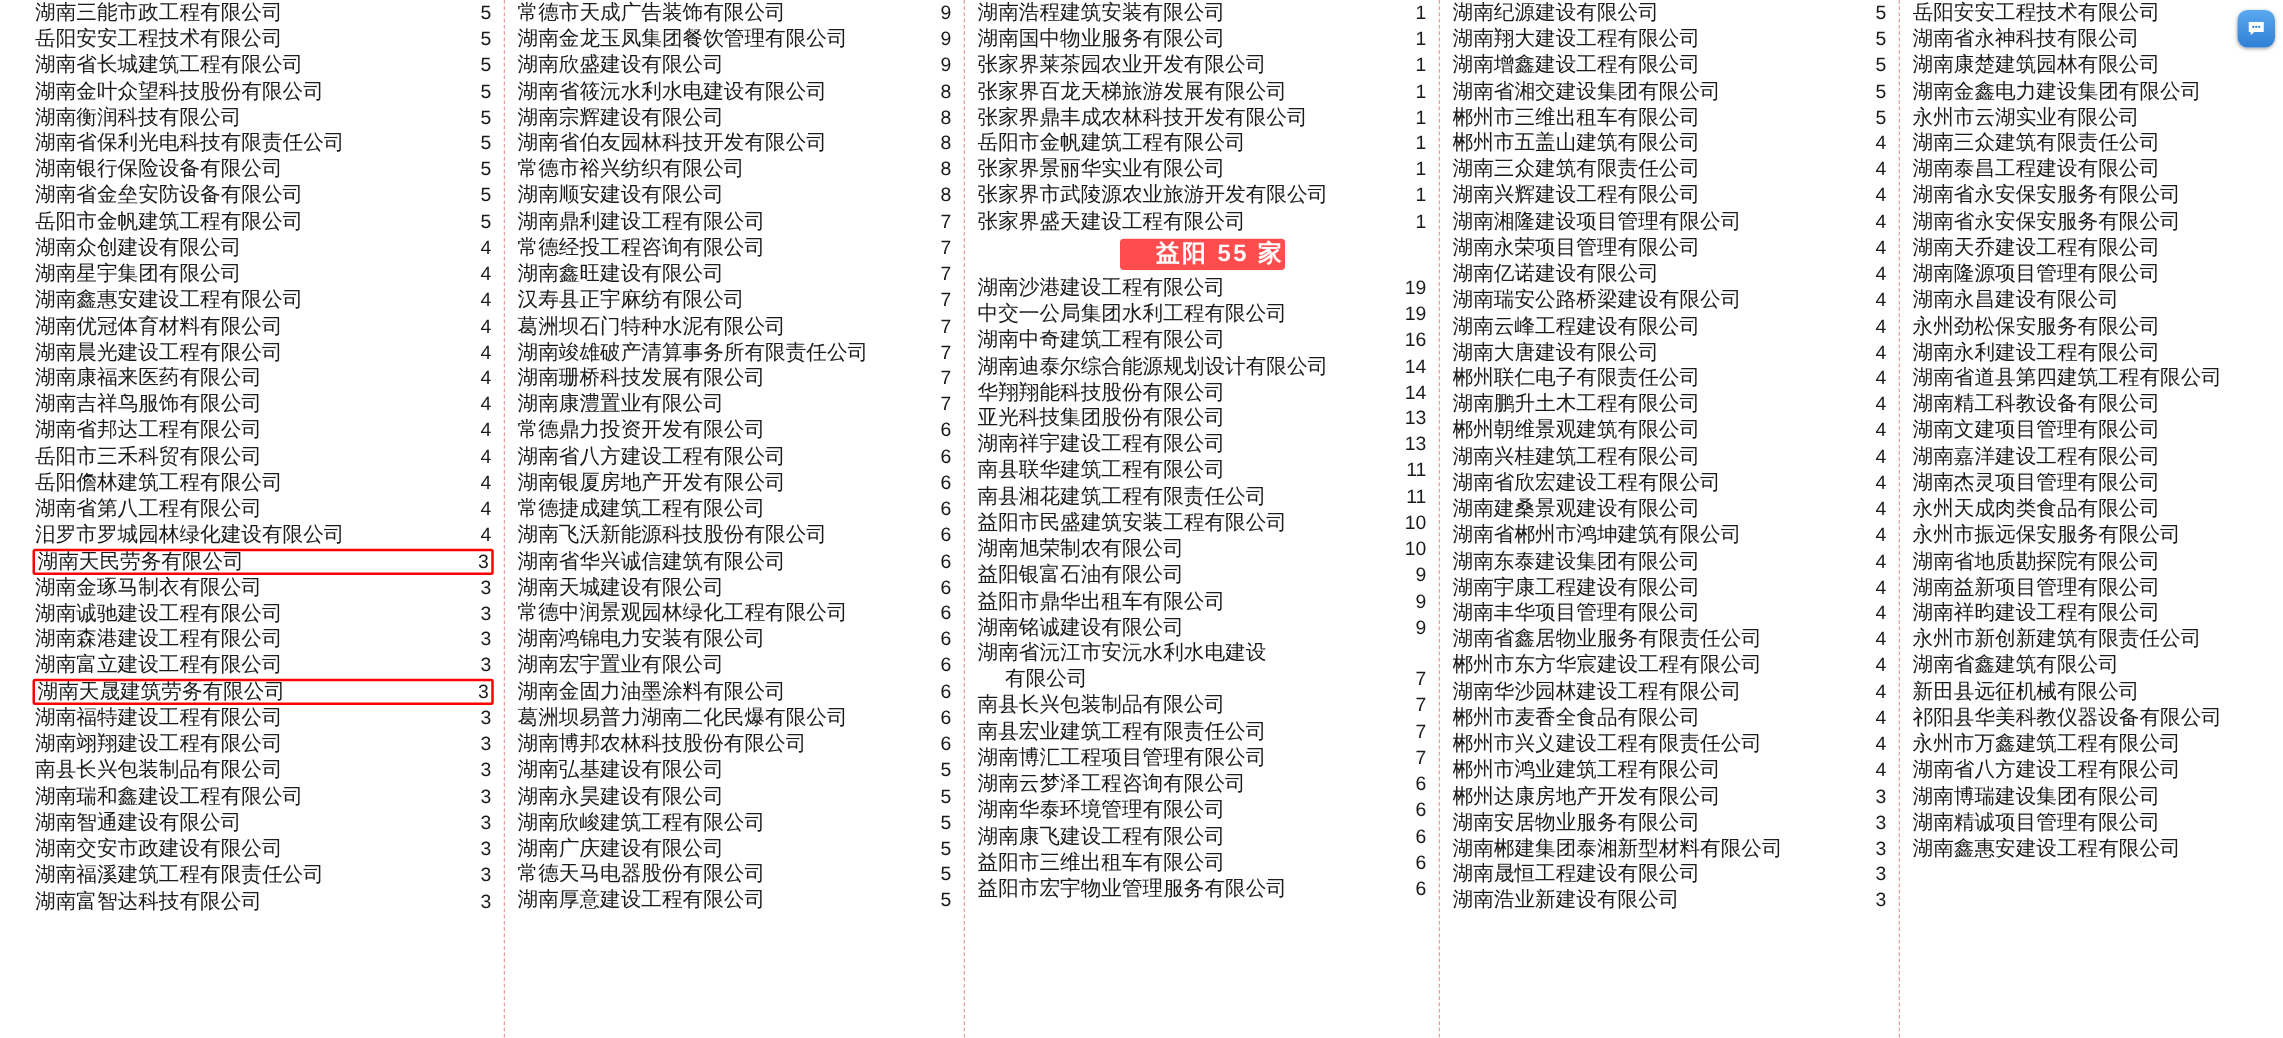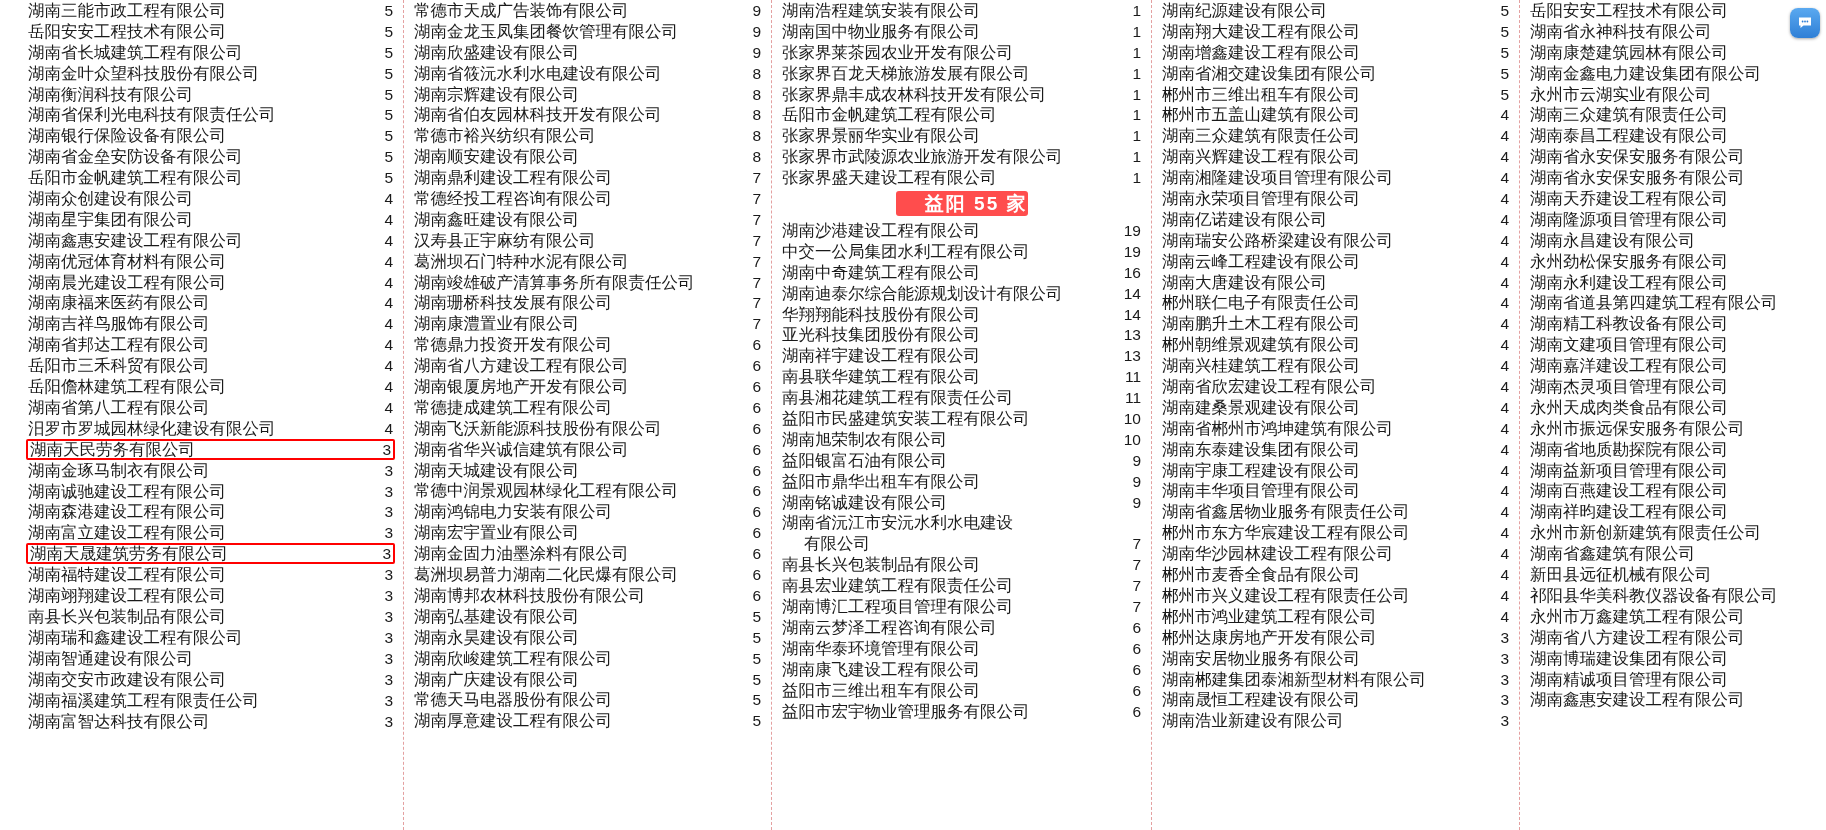--- a/index.html
+++ b/index.html
@@ -757,24 +757,20 @@
       </div>
       <div class="row">
         <span class="name">湖南省地质勘探院有限公司</span>
         <span class="num"></span>
       </div>
       <div class="row">
         <span class="name">湖南益新项目管理有限公司</span>
         <span class="num"></span>
       </div>
       <div class="row">
-        <span class="name">湖南百燕建设工程有限公司</span>
-        <span class="num"></span>
-      </div>
-      <div class="row">
         <span class="name">湖南祥昀建设工程有限公司</span>
         <span class="num"></span>
       </div>
       <div class="row">
         <span class="name">永州市新创新建筑有限责任公司</span>
         <span class="num"></span>
       </div>
       <div class="row">
         <span class="name">湖南省鑫建筑有限公司</span>
         <span class="num"></span>

